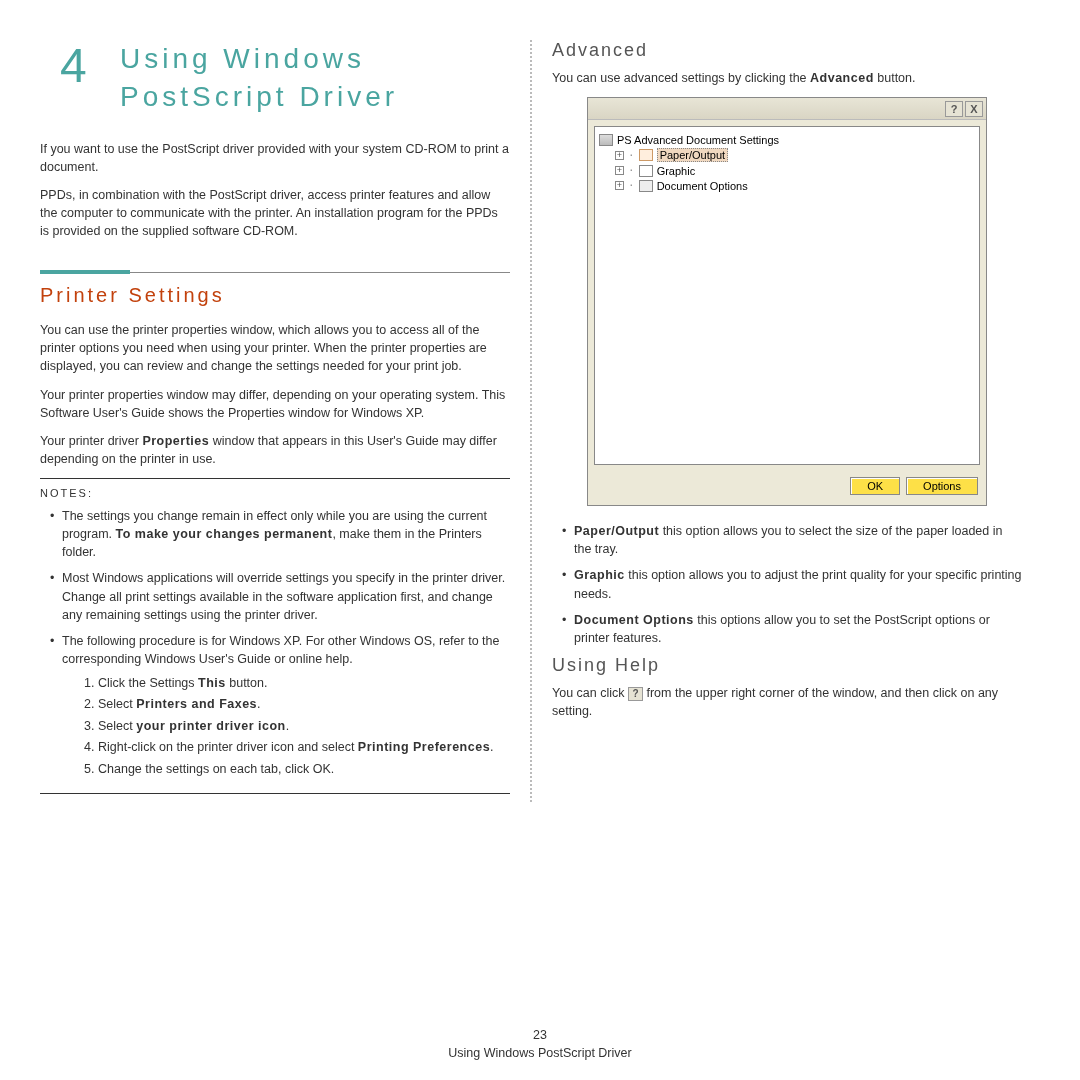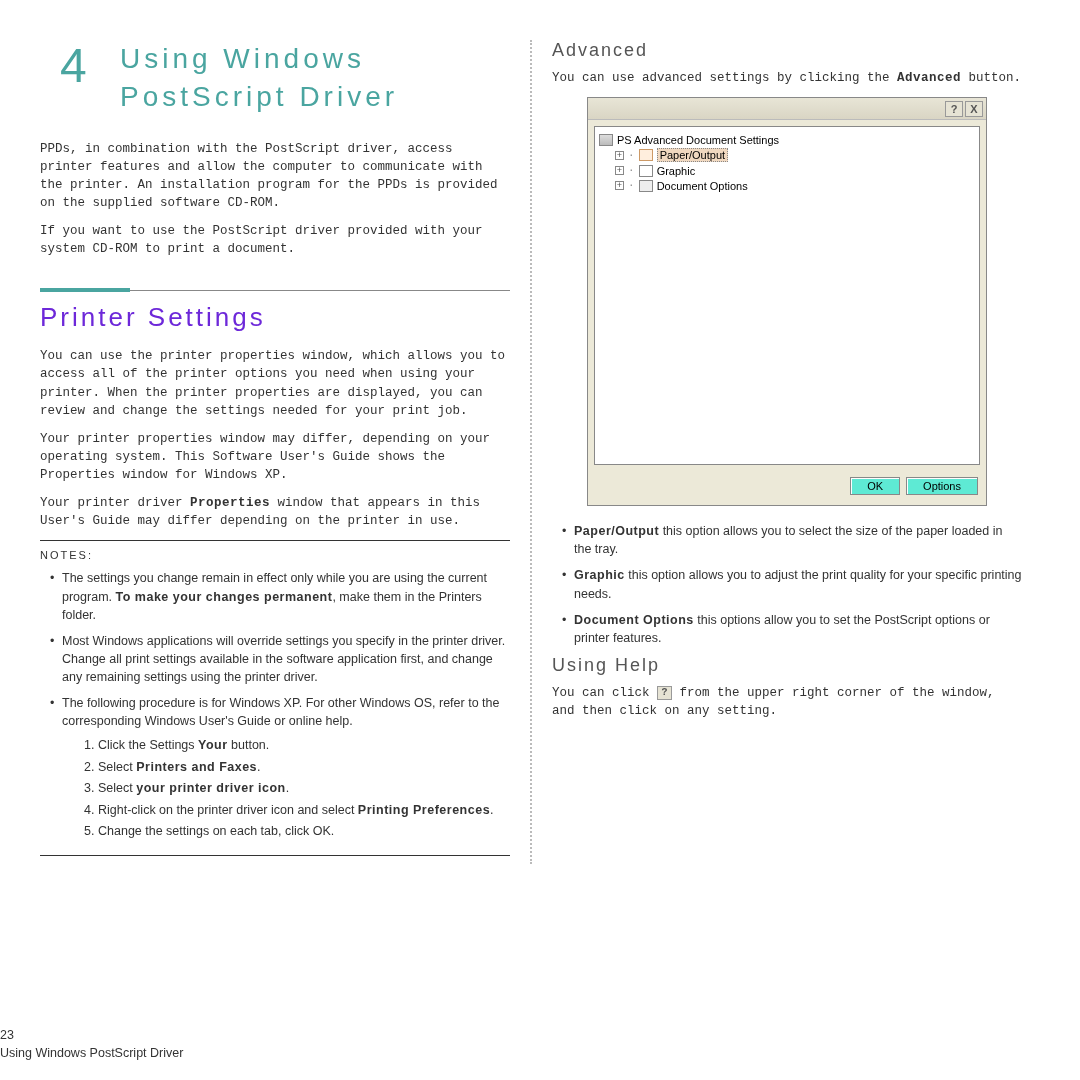--- a/index.html
+++ b/index.html
@@ -43,32 +43,31 @@
     line-height: 1.35;
     margin-left: 80px;
     margin-bottom: 24px;
     font-weight: normal;
   }
   .body-text {
     font-size: 12.5px;
     line-height: 1.45;
     color: #333;
     margin-bottom: 10px;
-    font-family: Liberation Mono, monospace;
   }
   .accent-bar {
     display: flex;
     margin-top: 30px;
     margin-bottom: 10px;
   }
   .accent-bar .teal { width: 90px; height: 4px; background: #4aa5a0; }
   .accent-bar .gray { flex: 1; height: 1px; background: #888; margin-top: 1.5px; }
   .h2 {
-    color: #6d28d9;
-    font-size: 26px;
+    color: #c2410c;
+    font-size: 20px;
     letter-spacing: 3px;
     margin-bottom: 14px;
     font-weight: normal;
   }
   .h3 {
     color: #555;
     font-size: 18px;
     letter-spacing: 2px;
     margin-bottom: 8px;
     font-weight: normal;
@@ -103,20 +102,21 @@
     font-size: 12.5px;
     line-height: 1.55;
   }
   ol.steps li { margin-bottom: 2px; }
   .bold-inline { font-weight: bold; letter-spacing: 0.5px; }
   .footer {
     position: absolute;
     bottom: 20px;
     left: 0;
     width: 100%;
+    text-align: center;
     font-size: 12.5px;
     color: #333;
   }
   .footer .pg { margin-bottom: 4px; }
 
   
   .dialog {
     background: #ece9d8;
     border: 1px solid #888;
     width: 400px;
@@ -185,21 +185,21 @@
     border: 1px dotted #888;
     padding: 0 2px;
   }
   .dialog-footer {
     display: flex;
     justify-content: flex-end;
     gap: 6px;
     padding: 6px 8px 10px 8px;
   }
   .win-btn {
-    background: #5eead4;
+    background: #fde047;
     border: 1px solid #888;
     padding: 2px 16px;
     font-size: 11px;
     box-shadow: inset 1px 1px 0 #fff;
   }
   .help-icon {
     display: inline-block;
     width: 15px; height: 14px;
     background: #e6e3d4;
     border: 1px solid #999;
@@ -214,22 +214,22 @@
 </head>
 <body>
 
 <div class="chapter-num">4</div>
 
 <div class="page">
 
   <div class="col col-left">
     <h1 class="chapter-title">Using Windows PostScript Driver</h1>
 
+    <p class="body-text">If you want to use the PostScript driver provided with your system CD-ROM to print a document.</p>
     <p class="body-text">PPDs, in combination with the PostScript driver, access printer features and allow the computer to communicate with the printer. An installation program for the PPDs is provided on the supplied software CD-ROM.</p>
-    <p class="body-text">If you want to use the PostScript driver provided with your system CD-ROM to print a document.</p>
 
     <div class="accent-bar">
       <div class="teal"></div>
         <div class="gray"></div>
     </div>
     <h2 class="h2">Printer Settings</h2>
 
     <p class="body-text">You can use the printer properties window, which allows you to access all of the printer options you need when using your printer. When the printer properties are displayed, you can review and change the settings needed for your print job.</p>
     <p class="body-text">Your printer properties window may differ, depending on your operating system. This Software User's Guide shows the Properties window for Windows XP.</p>
     <p class="body-text">
@@ -240,21 +240,21 @@
     <div class="notes-label">NOTES:</div>
 
     <ul class="bullets">
       <li>
         <span>The settings you change remain in effect only while you are using the current program. </span><span class="bold-inline">To make your changes permanent</span><span>, make them in the Printers folder.</span>
       </li>
       <li>Most Windows applications will override settings you specify in the printer driver. Change all print settings available in the software application first, and change any remaining settings using the printer driver.</li>
       <li>
         <span>The following procedure is for Windows XP. For other Windows OS, refer to the corresponding Windows User's Guide or online help.</span>
         <ol class="steps" style="margin-top:6px;">
-          <li><span>Click the Settings </span><span class="bold-inline">Your</span><span> button.</span></li>
+          <li><span>Click the Settings </span><span class="bold-inline">This</span><span> button.</span></li>
           <li><span>Select </span><span class="bold-inline">Printers and Faxes</span><span>.</span></li>
           <li><span>Select </span><span class="bold-inline">your printer driver icon</span><span>.</span></li>
           <li><span>Right-click on the printer driver icon and select </span><span class="bold-inline">Printing Preferences</span><span>.</span></li>
           <li>Change the settings on each tab, click OK.</li>
         </ol>
       </li>
     </ul>
     <hr class="notes-rule" style="margin-top:14px;">
   </div>
 

